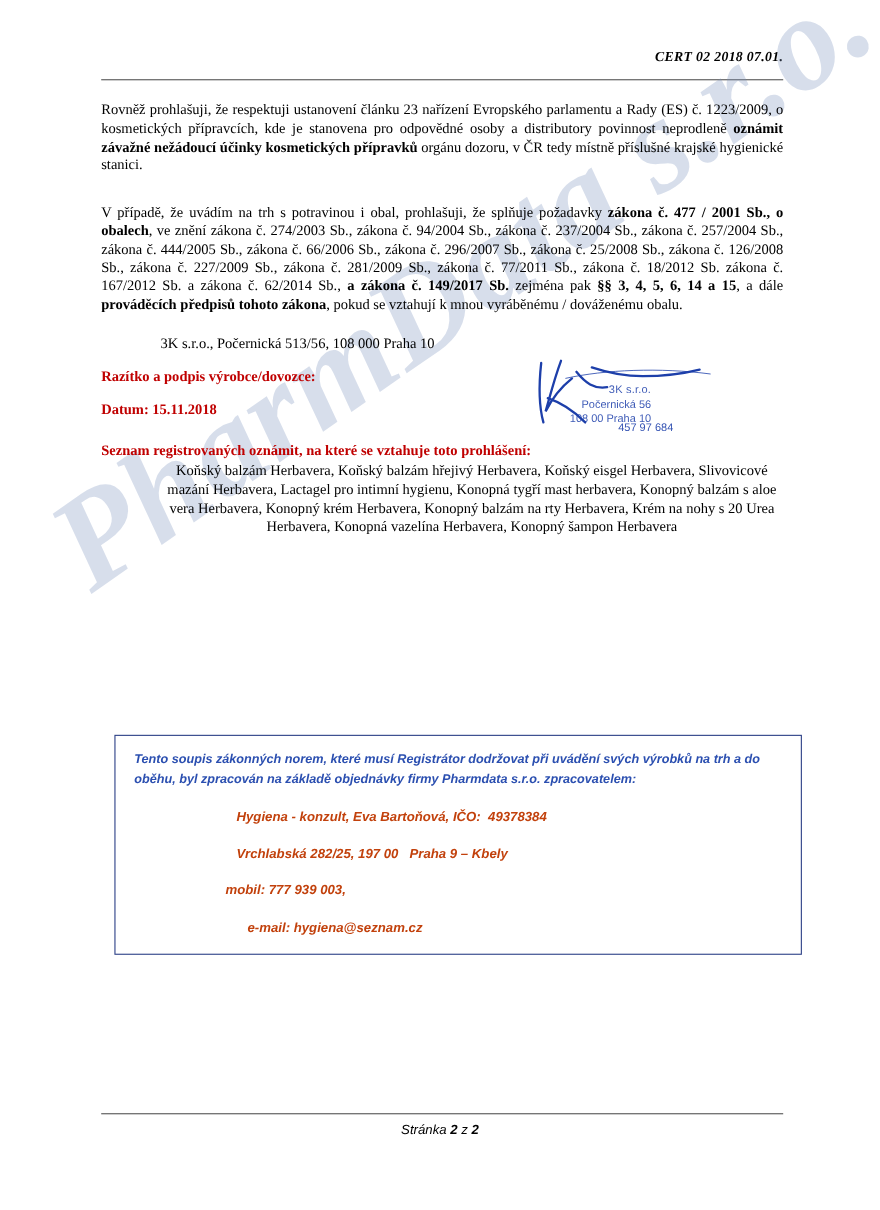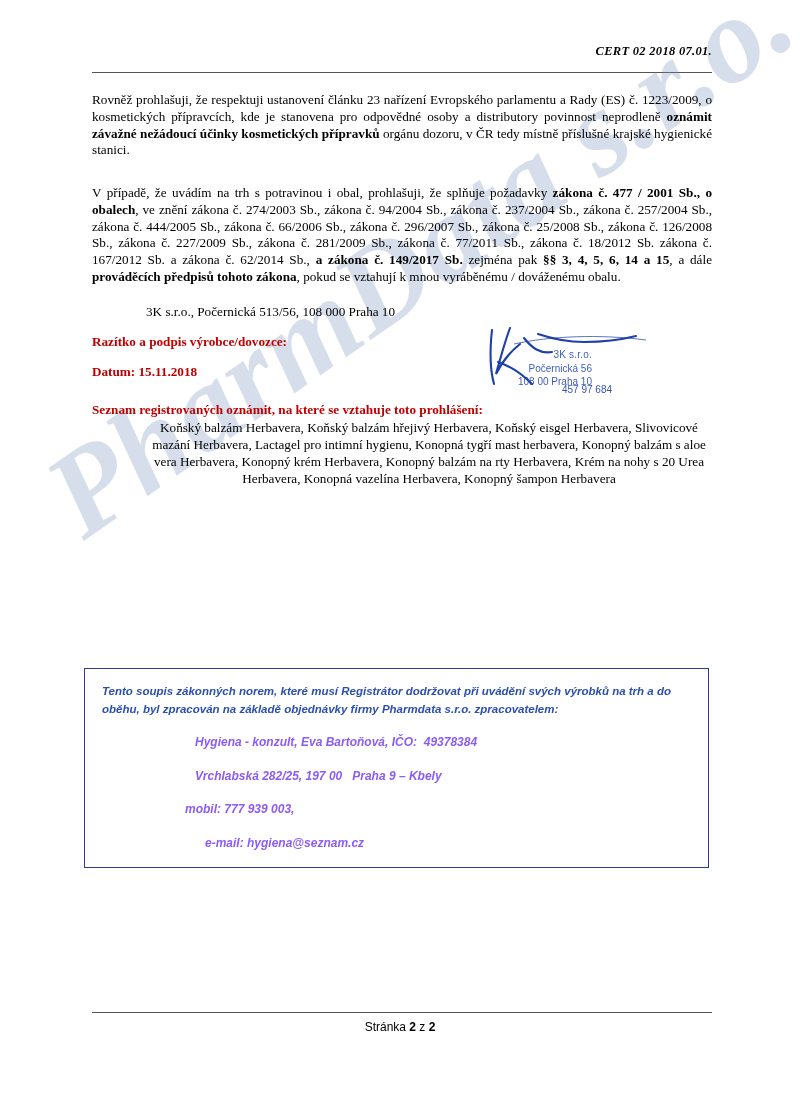--- a/index.html
+++ b/index.html
@@ -137,21 +137,21 @@
     left: 82px;
     top: 62px;
     color: #1d3faa;
     font-family: "Liberation Sans", sans-serif;
     font-size: 10px;
     opacity: 0.9;
   }
   
   .infobox {
     position: absolute;
-    left: 84px;
+    left: 104px;
     top: 668px;
     width: 625px;
     height: 200px;
     border: 1px solid #2b3f86;
     box-sizing: border-box;
     z-index: 10;
     background: transparent;
   }
   .infobox .intro {
     position: absolute;
@@ -165,21 +165,21 @@
     line-height: 1.55;
     color: #2b4fb0;
   }
   .infobox .line {
     position: absolute;
     left: 110px;
     font-family: "Liberation Sans", sans-serif;
     font-style: italic;
     font-weight: 700;
     font-size: 12px;
-    color: #8b5cf6;
+    color: #c2410c;
     white-space: pre;
   }
   .infobox .l-org  { top: 66px; }
   .infobox .l-addr { top: 100px; }
   .infobox .l-mob  { top: 133px; left: 100px; }
   .infobox .l-mail { top: 167px; left: 100px; margin-left: 20px; }
   
   .footer-rule {
     position: absolute;
     left: 92px;
@@ -189,20 +189,21 @@
   }
   .footer-text {
     position: absolute;
     left: 0;
     right: 0;
     top: 1020px;
     text-align: center;
     font-family: "Liberation Sans", sans-serif;
     font-size: 12px;
     color: #000;
+    font-style: italic;
   }
   .footer-text b { font-weight: 700; }
 </style>
 </head>
 <body>
 
 <div class="page">
 
   <div class="watermark">
     <span>PharmData s.r.o.</span>

